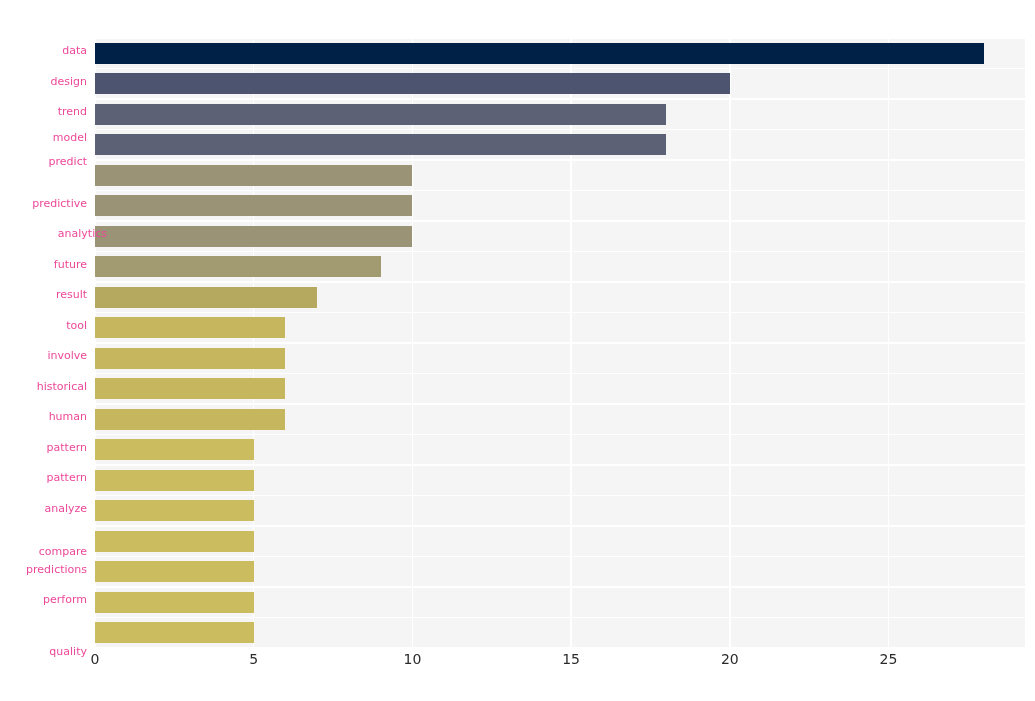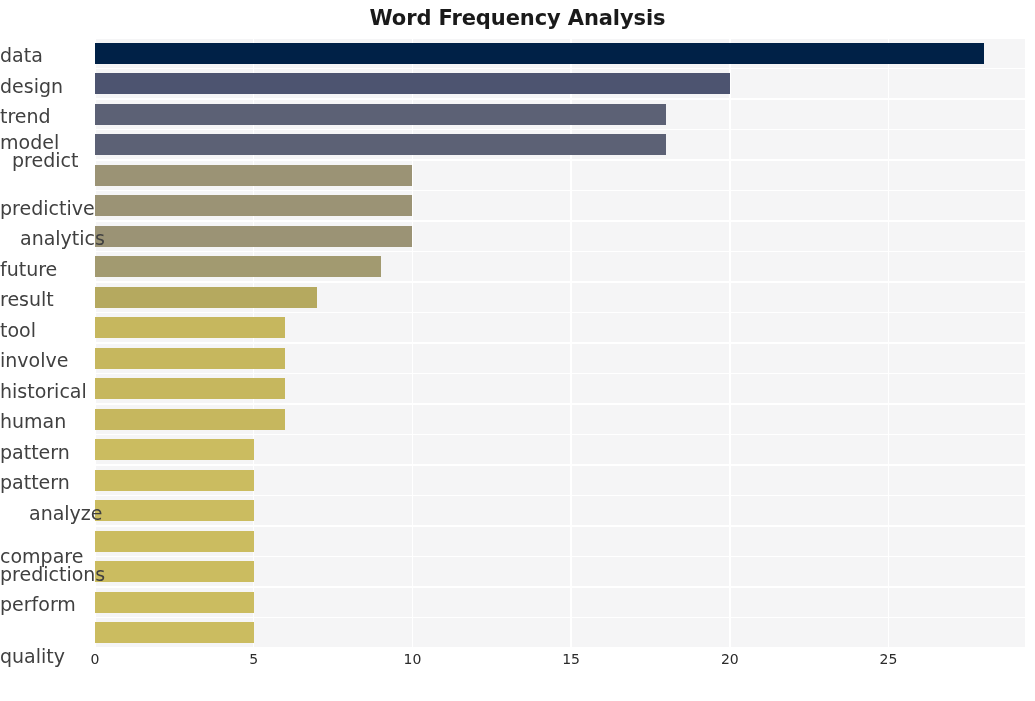--- a/index.html
+++ b/index.html
@@ -64,23 +64,23 @@
   
   .bar {
     position: absolute;
     left: 0;
     height: 21px;
   }
   .ytick-wrap {
     position: absolute;
     left: 0;
     width: 87px;
-    text-align: left;
-    font-size: 19px;
-    color: #404040;
+    text-align: right;
+    font-size: 11px;
+    color: #ec4899;
     white-space: nowrap;
   }
 
   
   .xtick {
     position: absolute;
     top: 651px;
     font-size: 14px;
     color: #2b2b2b;
     transform: translateX(-50%);
@@ -96,21 +96,20 @@
     font-size: 14.5px;
     color: #2b2b2b;
     white-space: nowrap;
   }
 </style>
 </head>
 <body>
 
 <div id="figure">
 
-  <div id="chart-title">Word Frequency Analysis</div>
 
   <div id="plot-area">
     <div id="gridlines">
         <div class="vgrid" style="left: -0.8px;"></div>
         <div class="vgrid" style="left: 157.903px;"></div>
         <div class="vgrid" style="left: 316.606px;"></div>
         <div class="vgrid" style="left: 475.309px;"></div>
         <div class="vgrid" style="left: 634.012px;"></div>
         <div class="vgrid" style="left: 792.715px;"></div>
         <div class="hgrid" style="top: -0.7px;"></div>
@@ -157,21 +156,21 @@
         <div class="bar" title="perform: 5" style="top: 553.75px; width: 158.703px; background: rgb(203, 188, 96);"></div>
         <div class="bar" title="quality: 5" style="top: 584.25px; width: 158.703px; background: rgb(203, 188, 96);"></div>
       </div>
   </div>
 
   <div id="ytick-labels">
       <div class="ytick-wrap" style="top: 44.25px;">data</div>
       <div class="ytick-wrap" style="top: 74.75px;">design</div>
       <div class="ytick-wrap" style="top: 105.25px;">trend</div>
       <div class="ytick-wrap" style="top: 131px;">model</div>
-      <div class="ytick-wrap" style="top: 149px; padding-left: 12px;">predict</div>
+      <div class="ytick-wrap" style="top: 155px; padding-left: 12px;">predict</div>
       <div class="ytick-wrap" style="top: 196.75px;">predictive</div>
       <div class="ytick-wrap" style="top: 227.25px; margin-left: 20px;">analytics</div>
       <div class="ytick-wrap" style="top: 257.75px;">future</div>
       <div class="ytick-wrap" style="top: 288.25px;">result</div>
       <div class="ytick-wrap" style="top: 318.75px;">tool</div>
       <div class="ytick-wrap" style="top: 349.25px;">involve</div>
       <div class="ytick-wrap" style="top: 379.75px;">historical</div>
       <div class="ytick-wrap" style="top: 410.25px;">human</div>
       <div class="ytick-wrap" style="top: 440.75px;">pattern</div>
       <div class="ytick-wrap" style="top: 471.25px;">pattern</div>

